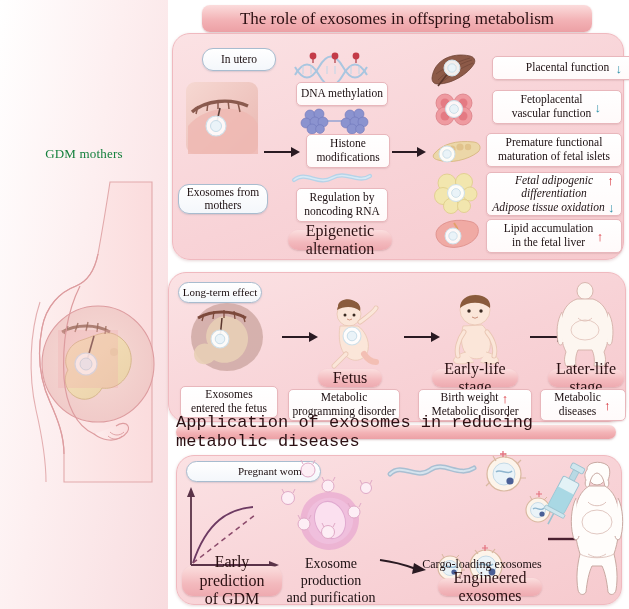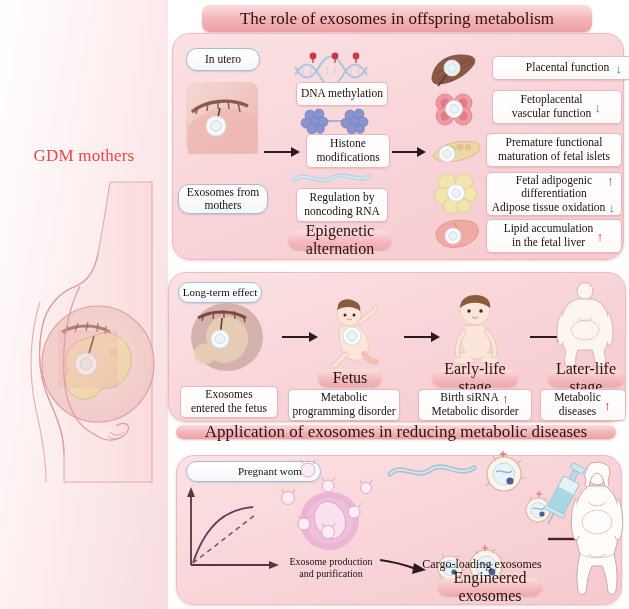--- a/index.html
+++ b/index.html
@@ -9,31 +9,31 @@
     font-family:"Liberation Serif", serif;
     overflow:hidden;
     position:relative;
   }
   #root{position:absolute;inset:0;}
 
   
   .left-area{position:absolute;left:0;top:0;width:168px;height:609px;
     background:linear-gradient(100deg,#ffffff 0%,#fdeff0 45%,#f8dcdf 100%);}
   .gdm-label{position:absolute;left:14px;top:146px;width:140px;text-align:center;
-    font-size:17px;color:#ef4444;letter-spacing:.2px;}
+    font-size:13px;color:#15803d;letter-spacing:.2px;}
   .mother-svg{position:absolute;left:2px;top:182px;}
 
   
   .banner{position:absolute;border-radius:8px;
     background:linear-gradient(180deg,#fbdcdc 0%,#f3b3b6 55%,#eca0a5 100%);
     box-shadow:0 1px 2px rgba(150,90,95,.35);
     display:flex;align-items:center;justify-content:center;
     color:#2c1013;}
   #banner-top{left:202px;top:5px;width:390px;height:27px;font-size:17px;}
-  #banner-bottom{left:176px;top:425px;width:440px;height:14px;font-size:17px;}
+  #banner-bottom{left:176px;top:425px;width:440px;height:14px;font-size:17px;font-family:Liberation Mono, monospace;}
 
   
   .panel{position:absolute;border-radius:18px;
     background:linear-gradient(160deg,#fbe2e4 0%,#f8d3d7 55%,#f6cace 100%);
     border:1.6px solid #f0b9bf;
     box-shadow:0 1px 3px rgba(170,110,115,.28);}
   #panel-top{left:172px;top:33px;width:450px;height:225px;}
   #panel-mid{left:168px;top:272px;width:456px;height:148px;}
   #panel-bottom{left:176px;top:455px;width:444px;height:148px;}
 
@@ -64,21 +64,21 @@
   
   .trend{display:inline-block;width:9px;text-align:center;font-size:13px;
     font-weight:bold;line-height:1;vertical-align:middle;}
   .up{color:#d4222b;}
   .down{color:#2b8fa8;}
 
   .rowline{display:flex;align-items:center;justify-content:center;gap:2px;}
   .stack{display:flex;flex-direction:column;align-items:center;justify-content:flex-end;}
 
   svg{display:block;overflow:visible;}
-  .lbl-free{position:absolute;font-size:10px;color:#1d1012;text-align:center;
+  .lbl-free{position:absolute;font-size:14px;color:#1d1012;text-align:center;
     line-height:1.2;}
 </style>
 </head>
 <body>
 
 <div id="root">
 
   <div class="left-area"></div>
   <div class="gdm-label">GDM mothers</div>
 
@@ -126,21 +126,21 @@
              C104 257 118 254 124 246" fill="none" stroke="#dd9c9f" stroke-width="1.2"></path>
     <path d="M92 252 C100 258 110 260 118 256 C124 253 128 248 126 244
              C124 240 118 241 114 244" fill="url(#skin)" stroke="#dd9c9f" stroke-width="1.1"></path>
     <path d="M108 250 C112 254 118 254 122 250 M106 254 C110 258 116 258 120 254" fill="none" stroke="#dd9c9f" stroke-width=".9"></path>
   </svg>
 
   <div class="banner" id="banner-top">The role of exosomes in offspring metabolism</div>
 
   <div class="panel" id="panel-top"></div>
 
-  <div class="pill-blue" style="left:186px;top:48px;width:72px;height:21px;">In utero</div>
+  <div class="pill-blue" style="left:202px;top:48px;width:72px;height:21px;">In utero</div>
 
   <svg style="position:absolute;left:186px;top:82px;" width="72" height="72" viewBox="0 0 72 72">
     <defs>
       <linearGradient id="wb" x1="0" y1="0" x2="1" y2="1">
         <stop offset="0%" stop-color="#f6d8d2"></stop>
           <stop offset="100%" stop-color="#e9b7b1"></stop>
       </linearGradient>
     </defs>
     <rect x="0" y="0" width="72" height="72" rx="9" fill="url(#wb)"></rect>
     <path d="M2 44 C14 30 34 24 52 28 C62 30 70 36 72 44 L72 72 L2 72 Z" fill="#eeb9b3" opacity=".85"></path>
@@ -293,21 +293,21 @@
         <circle cx="30" cy="10" r="8.5"></circle>
       <circle cx="9" cy="24" r="8.5"></circle>
         <circle cx="24" cy="24" r="9.5"></circle>
       <circle cx="36" cy="22" r="7"></circle>
         <circle cx="17" cy="34" r="7.5"></circle>
       <circle cx="30" cy="34" r="6.5"></circle>
     </g>
     <circle cx="22" cy="21" r="8.5" fill="#ffffff" fill-opacity=".92" stroke="#cfe0ea" stroke-width="1"></circle>
     <circle cx="22" cy="21" r="4.4" fill="#eaf3f8" stroke="#bdd5e3" stroke-width=".7"></circle>
   </svg>
-  <div class="box-white" style="left:486px;top:172px;width:134px;height:42px;">
+  <div class="box-white" style="left:486px;top:172px;width:134px;height:42px;font-style:italic;">
     <span class="stack" style="width:100%;">
       <span class="rowline" style="width:100%;">
         <span>Fetal adipogenic</span>
         <span class="trend up" style="position:absolute;right:6px;">↑</span>
       </span>
       <span>differentiation</span>
       <span class="rowline">
         <span>Adipose tissue oxidation</span>
         <span class="trend down">↓</span>
       </span>
@@ -396,21 +396,21 @@
     <path d="M44 60 C52 62 58 66 56 70 C54 73 44 72 38 70" fill="#fbe6d9" stroke="#e9c6b3" stroke-width=".8"></path>
     <path d="M22 40 C16 48 14 58 16 64" fill="none" stroke="#e9c6b3" stroke-width="5" stroke-linecap="round"></path>
     <path d="M22 40 C16 48 14 58 16 64" fill="none" stroke="#fbe6d9" stroke-width="3.2" stroke-linecap="round"></path>
     <path d="M45 40 C52 48 54 58 52 64" fill="none" stroke="#e9c6b3" stroke-width="5" stroke-linecap="round"></path>
     <path d="M45 40 C52 48 54 58 52 64" fill="none" stroke="#fbe6d9" stroke-width="3.2" stroke-linecap="round"></path>
   </svg>
   <div class="badge-pink" style="left:432px;top:369px;width:86px;height:18px;">Early-life stage</div>
   <div class="box-white" style="left:418px;top:389px;width:112px;height:30px;">
     <span class="stack">
       <span class="rowline">
-          <span>Birth siRNA</span>
+          <span>Birth weight</span>
           <span class="trend up">↑</span>
         </span>
       <span>Metabolic disorder</span>
     </span>
   </div>
 
   <svg style="position:absolute;left:530px;top:330px;" width="36" height="14" viewBox="0 0 36 14">
     <line x1="0" y1="7" x2="27" y2="7" stroke="#2a1a22" stroke-width="2"></line>
     <polygon points="27,2 36,7 27,12" fill="#2a1a22"></polygon>
   </svg>
@@ -445,20 +445,26 @@
   <div class="pill-blue" style="left:186px;top:461px;width:90px;height:19px;font-size:11px;padding-left:43px;">Pregnant women</div>
 
   <svg style="position:absolute;left:183px;top:487px;" width="98" height="84" viewBox="0 0 98 84">
     <line x1="8" y1="78" x2="8" y2="8" stroke="#5a3348" stroke-width="1.8"></line>
     <polygon points="4,10 8,0 12,10" fill="#5a3348"></polygon>
     <line x1="8" y1="78" x2="88" y2="78" stroke="#5a3348" stroke-width="1.8"></line>
     <polygon points="86,74 96,78 86,82" fill="#5a3348"></polygon>
     <path d="M10 76 C24 34 46 22 70 20" fill="none" stroke="#6d3a62" stroke-width="1.8"></path>
     <path d="M10 76 L72 28" fill="none" stroke="#8b4a6b" stroke-width="1.5" stroke-dasharray="5 4"></path>
   </svg>
+  <div class="badge-pink" style="left:182px;top:566px;width:100px;height:30px;">
+    <span class="stack">
+      <span>Early prediction</span>
+      <span>of GDM</span>
+    </span>
+  </div>
 
   <svg style="position:absolute;left:288px;top:489px;" width="76" height="66" viewBox="0 0 76 66">
     <path d="M14 22 C18 8 34 0 50 4 C66 8 74 22 70 38 C66 54 50 64 34 60
              C18 56 8 40 14 22 Z" fill="#e8a8d0" opacity=".75"></path>
     <path d="M20 24 C24 12 38 6 50 10 C62 14 68 26 64 38 C60 50 46 58 34 54
              C22 50 16 36 20 24 Z" fill="#f0c1de" opacity=".85"></path>
     <ellipse cx="42" cy="31" rx="15" ry="19" transform="rotate(-20 42 31)" fill="#fbe0ef" stroke="#e0aad0" stroke-width="1"></ellipse>
   </svg>
   <div class="lbl-free" style="left:274px;top:556px;width:114px;">
     <span>Exosome production</span><br>

